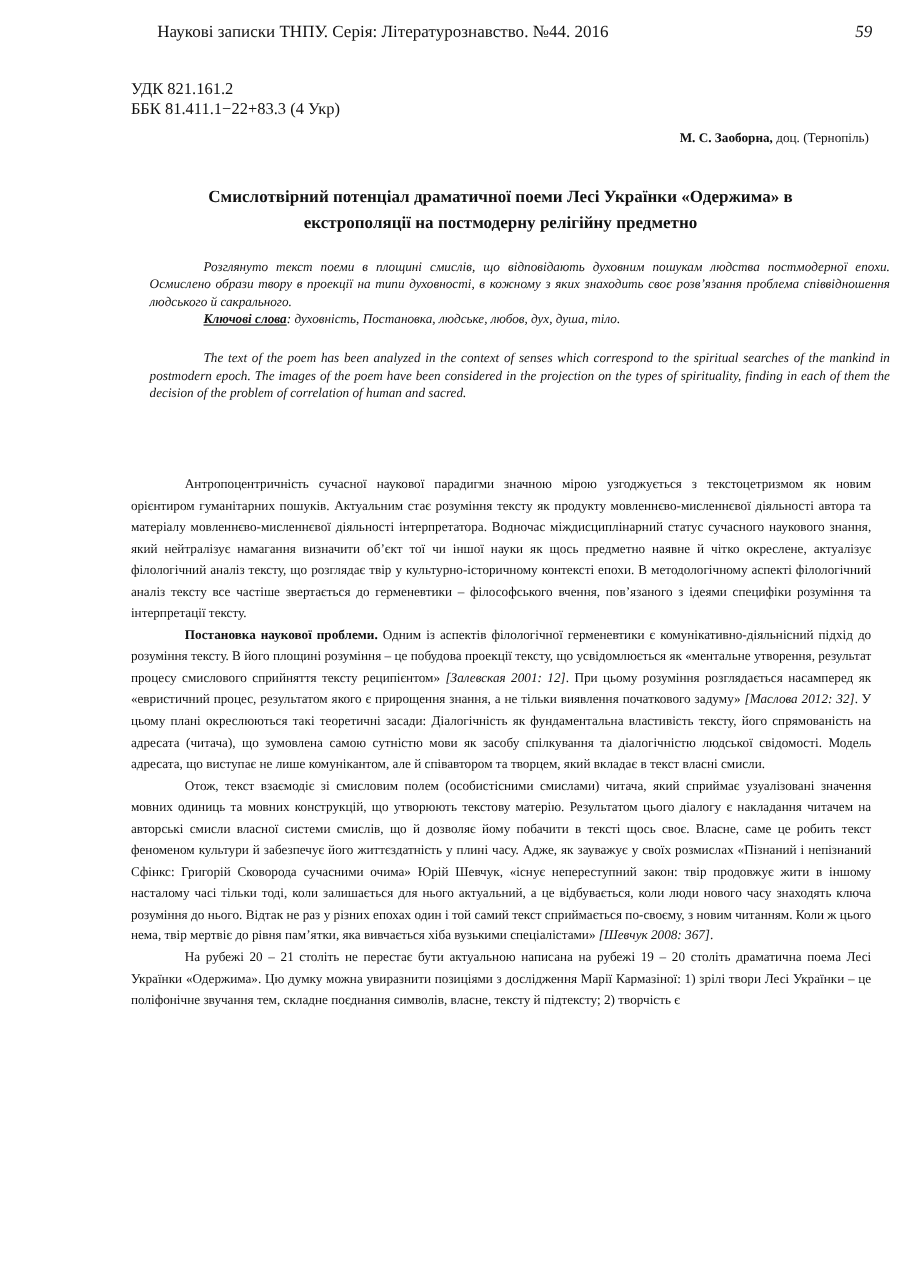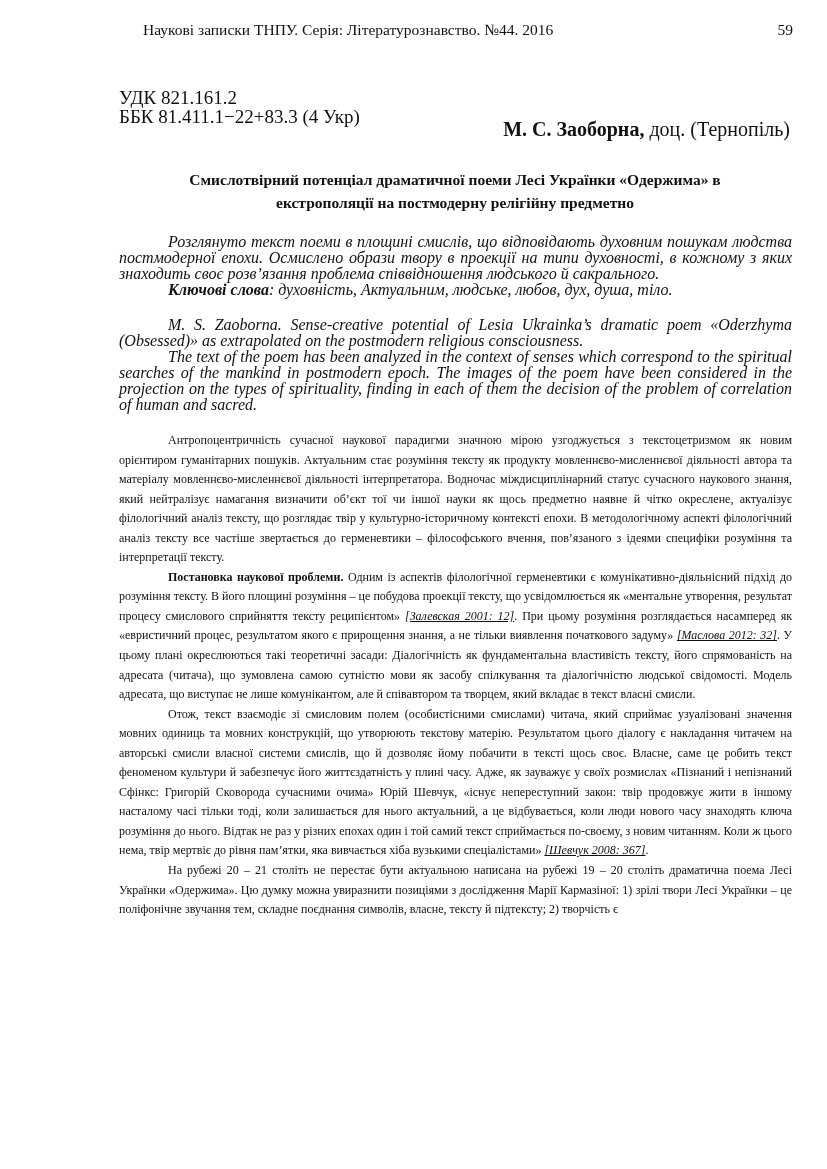--- a/index.html
+++ b/index.html
@@ -1,32 +1,32 @@
 <!DOCTYPE html>
 <html><head>
 <meta charset="utf-8">
 <style>
   html, body { margin: 0; padding: 0; background: #ffffff; }
   body { width: 827px; height: 1169px; position: relative; overflow: hidden; font-family: "Liberation Serif", serif; color: #111; }
   .page { position: absolute; left: 0; top: 0; width: 827px; height: 1169px; }
   .running-head { position: absolute; top: 21px; left: 143px; width: 650px; font-size: 15.5px; display: flex; justify-content: space-between; align-items: flex-end; }
-  .running-head .num { margin-right: 0; }
-  .codes { position: absolute; top: 88px; left: 119px; font-size: 19px; line-height: 19px; }
-  .author { position: absolute; top: 118px; right: 37px; font-size: 20px; }
+  .running-head .num { margin-right: 0; font-style: italic; }
+  .codes { position: absolute; top: 72px; left: 119px; font-size: 15px; line-height: 19px; }
+  .author { position: absolute; top: 118px; right: 37px; font-size: 12px; }
   .author b { font-weight: bold; }
   .title { position: absolute; top: 168px; left: 150px; width: 610px; text-align: center; font-weight: bold; font-size: 15.5px; line-height: 23px; }
-  .abstract { position: absolute; left: 119px; width: 673px; font-style: italic; font-size: 16px; line-height: 16px; text-align: justify; }
+  .abstract { position: absolute; left: 136px; width: 673px; font-style: italic; font-size: 12px; line-height: 16px; text-align: justify; }
   .abstract p { margin: 0; text-indent: 49px; }
   .abs-ua { top: 234px; }
   .abs-en { top: 317px; }
-  .kw-label { font-weight: bold; }
+  .kw-label { font-weight: bold; text-decoration: underline; }
   .body-text { position: absolute; top: 431px; left: 119px; width: 673px; font-size: 12px; line-height: 19.55px; text-align: justify; }
   .body-text p { margin: 0; text-indent: 49px; }
   .body-text .b { font-weight: bold; }
-  .body-text .ref { font-style: italic; text-decoration: underline; }
+  .body-text .ref { font-style: italic; }
 </style>
 </head>
 <body>
 
 <div class="page">
 
   <div class="running-head">
     <span>Наукові записки ТНПУ. Серія: Літературознавство. №44. 2016</span>
     <span class="num">59</span>
   </div>
@@ -40,25 +40,24 @@
     <b>М. С. Заоборна,</b><span> доц. (Тернопіль)</span>
   </div>
 
   <div class="title">
     <div>Смислотвірний потенціал драматичної поеми Лесі Українки «Одержима» в</div>
     <div>екстрополяції на постмодерну релігійну предметно</div>
   </div>
 
   <div class="abstract abs-ua">
     <p>Розглянуто текст поеми в площині смислів, що відповідають духовним пошукам людства постмодерної епохи. Осмислено образи твору в проекції на типи духовності, в кожному з яких знаходить своє розв’язання проблема співвідношення людського й сакрального.</p>
-    <p><span class="kw-label">Ключові слова</span><span>: духовність, Актуальним, людське, любов, дух, душа, тіло.</span></p>
+    <p><span class="kw-label">Ключові слова</span><span>: духовність, Постановка, людське, любов, дух, душа, тіло.</span></p>
   </div>
 
   <div class="abstract abs-en">
-    <p>M. S. Zaoborna. Sense-creative potential of Lesia Ukrainka’s dramatic poem «Oderzhyma (Obsessed)» as extrapolated on the postmodern religious consciousness.</p>
     <p>The text of the poem has been analyzed in the context of senses which correspond to the spiritual searches of the mankind in postmodern epoch. The images of the poem have been considered in the projection on the types of spirituality, finding in each of them the decision of the problem of correlation of human and sacred.</p>
   </div>
 
   <div class="body-text">
     <p>Антропоцентричність сучасної наукової парадигми значною мірою узгоджується з текстоцетризмом як новим орієнтиром гуманітарних пошуків. Актуальним стає розуміння тексту як продукту мовленнєво-мисленнєвої діяльності автора та матеріалу мовленнєво-мисленнєвої діяльності інтерпретатора. Водночас міждисциплінарний статус сучасного наукового знання, який нейтралізує намагання визначити об’єкт тої чи іншої науки як щось предметно наявне й чітко окреслене, актуалізує філологічний аналіз тексту, що розглядає твір у культурно-історичному контексті епохи. В методологічному аспекті філологічний аналіз тексту все частіше звертається до герменевтики – філософського вчення, пов’язаного з ідеями специфіки розуміння та інтерпретації тексту.</p>
     <p><span class="b">Постановка наукової проблеми.</span><span> Одним із аспектів філологічної герменевтики є комунікативно-діяльнісний підхід до розуміння тексту. В його площині розуміння – це побудова проекції тексту, що усвідомлюється як «ментальне утворення, результат процесу смислового сприйняття тексту реципієнтом» </span><span class="ref">[Залевская 2001: 12]</span><span>. При цьому розуміння розглядається насамперед як «евристичний процес, результатом якого є прирощення знання, а не тільки виявлення початкового задуму» </span><span class="ref">[Маслова 2012: 32]</span><span>. У цьому плані окреслюються такі теоретичні засади: Діалогічність як фундаментальна властивість тексту, його спрямованість на адресата (читача), що зумовлена самою сутністю мови як засобу спілкування та діалогічністю людської свідомості. Модель адресата, що виступає не лише комунікантом, але й співавтором та творцем, який вкладає в текст власні смисли.</span></p>
     <p><span>Отож, текст взаємодіє зі смисловим полем (особистісними смислами) читача, який сприймає узуалізовані значення мовних одиниць та мовних конструкцій, що утворюють текстову матерію. Результатом цього діалогу є накладання читачем на авторські смисли власної системи смислів, що й  дозволяє йому побачити в тексті щось своє. Власне, саме це робить текст феноменом культури й забезпечує його життєздатність у плині часу. Адже, як зауважує у своїх розмислах «Пізнаний і непізнаний Сфінкс: Григорій Сковорода сучасними очима» Юрій Шевчук, «існує непереступний закон: твір продовжує жити в іншому насталому часі тільки тоді, коли залишається для нього актуальний, а це відбувається, коли люди нового часу знаходять ключа розуміння до нього. Відтак не раз у різних епохах один і той самий текст сприймається по-своєму, з новим читанням. Коли ж цього нема, твір мертвіє до рівня пам’ятки, яка вивчається хіба вузькими спеціалістами» </span><span class="ref">[Шевчук 2008: 367]</span><span>.</span></p>
     <p>На рубежі 20 – 21 століть не перестає бути актуальною написана на рубежі 19 – 20 століть драматична поема Лесі Українки «Одержима». Цю думку можна увиразнити позиціями з дослідження Марії Кармазіної: 1) зрілі твори Лесі Українки – це поліфонічне звучання тем, складне поєднання символів, власне, тексту й підтексту; 2) творчість є</p>
   </div>
 

